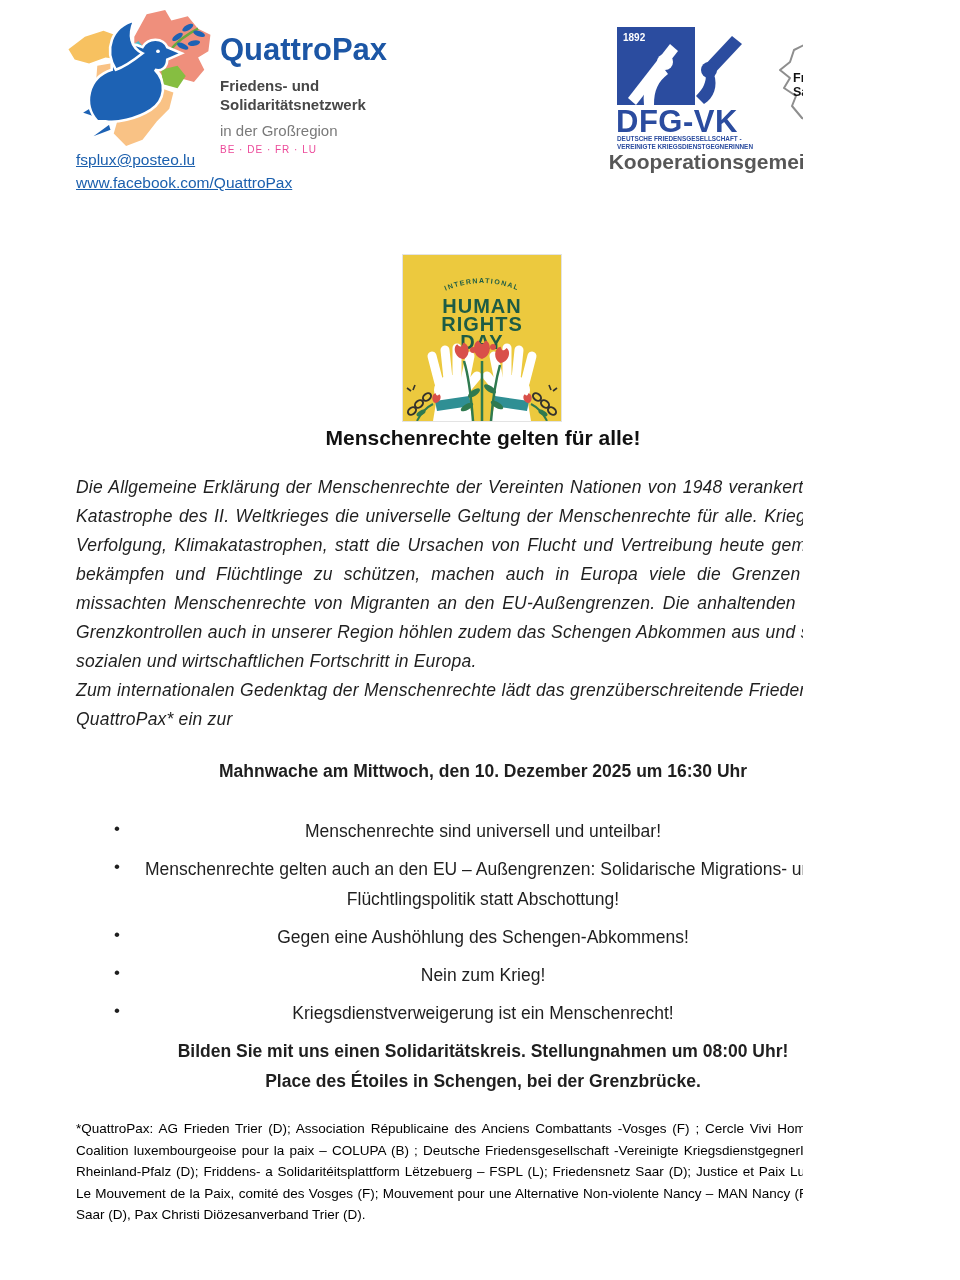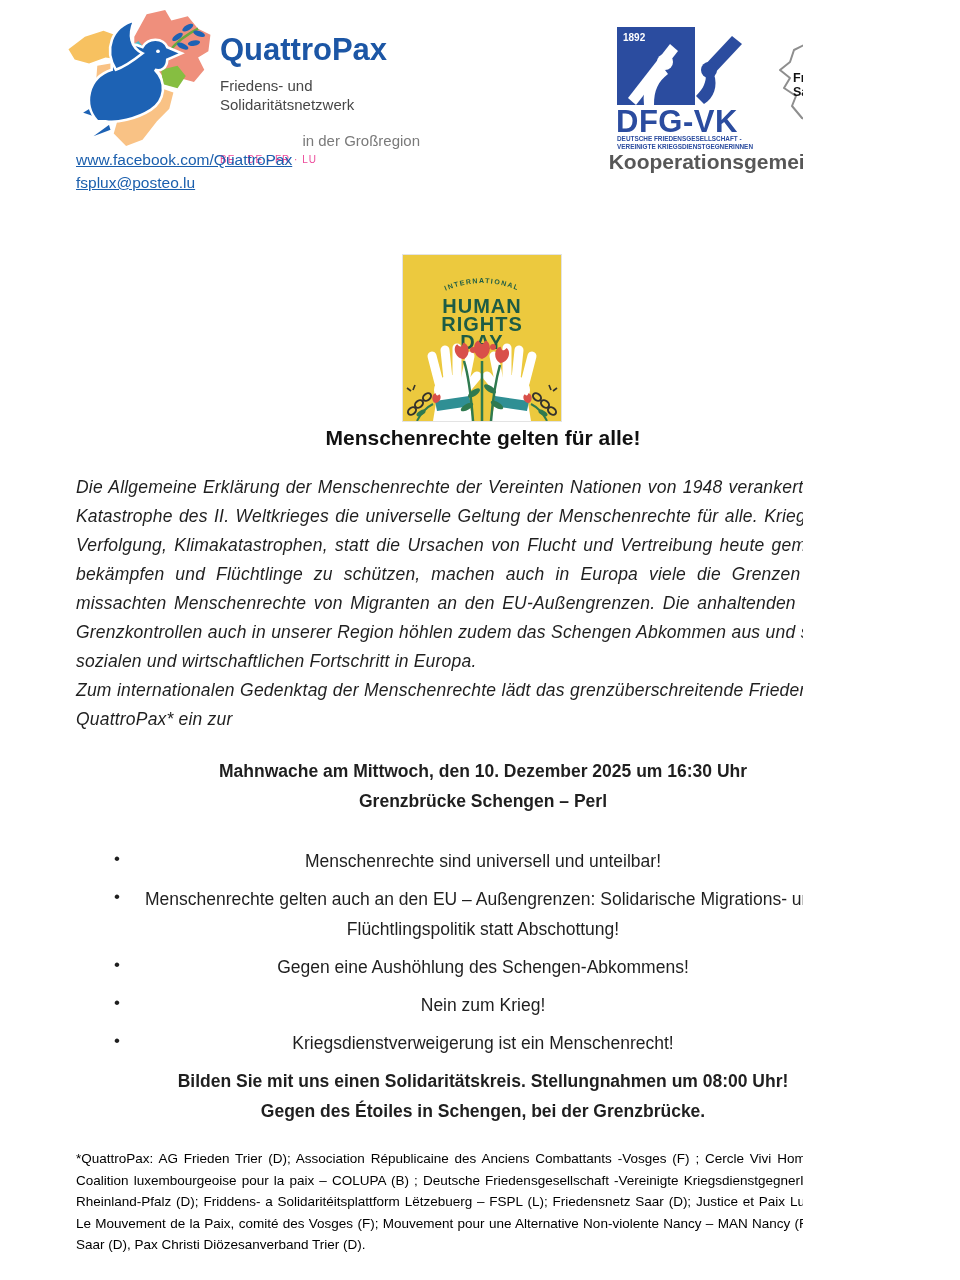--- a/index.html
+++ b/index.html
@@ -3,22 +3,22 @@
 <meta charset="utf-8">
 <style>
   html,body{margin:0;padding:0;background:#ffffff;}
   .page{position:relative;width:803px;height:1280px;background:#fff;overflow:hidden;
         font-family:"Liberation Sans",sans-serif;color:#1f1f1f;}
 
   
   .qp-logo{position:absolute;left:66px;top:6px;width:150px;height:144px;}
   .qp-word{position:absolute;left:220px;top:34px;width:200px;}
   .qp-name{font-size:31px;font-weight:bold;color:#1c56a5;line-height:1.05;}
-  .qp-sub{font-size:15px;font-weight:normal;color:#474747;line-height:19px;margin-top:9px;}
-  .qp-gray{font-size:15px;color:#7a7a7a;line-height:19px;margin-top:17px;text-align:right;}
+  .qp-sub{font-size:15px;font-weight:bold;color:#474747;line-height:19px;margin-top:9px;}
+  .qp-gray{font-size:15px;color:#7a7a7a;line-height:19px;margin-top:7px;}
   .qp-countries{font-size:10px;color:#ec4899;line-height:19px;letter-spacing:1px;}
   .qp-links{position:absolute;left:76px;top:148px;font-size:15.5px;line-height:23px;}
   .qp-links a{color:#1b5fad;text-decoration:underline;display:block;cursor:pointer;}
 
   .dfg-logo{position:absolute;left:616px;top:24px;width:138px;height:126px;}
   .fns-logo{position:absolute;left:766px;top:40px;width:120px;height:98px;}
   .koop{position:absolute;left:598px;top:150px;width:292px;text-align:center;
         font-size:21px;font-weight:bold;color:#575757;}
 
   
@@ -72,22 +72,22 @@
 
   <div class="qp-word">
     <div class="qp-name">QuattroPax</div>
     <div class="qp-sub">Friedens- und</div>
     <div class="qp-sub" style="margin-top:0">Solidaritätsnetzwerk</div>
     <div class="qp-gray">in der Großregion</div>
     <div class="qp-countries">BE · DE · FR · LU</div>
   </div>
 
   <div class="qp-links">
+    <a>fsplux@posteo.lu</a>
     <a>www.facebook.com/QuattroPax</a>
-    <a>fsplux@posteo.lu</a>
   </div>
 
   <svg class="dfg-logo" viewBox="0 0 138 126">
     <rect x="1" y="3" width="78" height="78" fill="#2b4c9f"></rect>
     <text x="7" y="17" font-size="10" font-weight="bold" fill="#ffffff" font-family="Liberation Sans, sans-serif">1892</text>
     <g>
       <path d="M12,74 L54,20 L62,27 L20,81 Z" fill="#ffffff"></path>
       <path d="M28,81 C26,62 32,50 46,42 L52,50 C42,58 38,66 38,81 Z" fill="#ffffff"></path>
       <circle cx="49" cy="38" r="8" fill="#ffffff"></circle>
       <path d="M86,44 L116,12 L126,20 L96,52 Z" fill="#2b4c9f"></path>
@@ -175,21 +175,20 @@
       </g>
     </g>
   </svg>
 
   <div class="content">
     <h1 class="doc-title">Menschenrechte gelten für alle!</h1>
     <p class="para">Die Allgemeine Erklärung der Menschenrechte der Vereinten Nationen von 1948 verankerte nach der Katastrophe des II. Weltkrieges die universelle Geltung der Menschenrechte für alle. Kriege, Hunger, Verfolgung, Klimakatastrophen, statt die Ursachen von Flucht und Vertreibung heute gemeinsam zu bekämpfen und Flüchtlinge zu schützen, machen auch in Europa viele die Grenzen dicht und missachten Menschenrechte von Migranten an den EU-Außengrenzen. Die anhaltenden unsinnigen Grenzkontrollen auch in unserer Region höhlen zudem das Schengen Abkommen aus und schwächen sozialen und wirtschaftlichen Fortschritt in Europa.</p>
     <p class="para">Zum internationalen Gedenktag der Menschenrechte lädt das grenzüberschreitende Friedensnetzwerk QuattroPax* ein zur</p>
     <div class="event">
       <div>Mahnwache am Mittwoch, den 10. Dezember 2025 um 16:30 Uhr</div>
-      <div>Grenzbrücke Schengen – Perl</div>
     </div>
     <ul class="bullets">
       <li>
         <span class="marker">•</span>
         <span>Menschenrechte sind universell und unteilbar!</span>
       </li>
       <li>
         <span class="marker">•</span>
         <span>Menschenrechte gelten auch an den EU – Außengrenzen: Solidarische Migrations- und Flüchtlingspolitik statt Abschottung!</span>
       </li>
@@ -201,18 +200,18 @@
         <span class="marker">•</span>
         <span>Nein zum Krieg!</span>
       </li>
       <li>
         <span class="marker">•</span>
         <span>Kriegsdienstverweigerung ist ein Menschenrecht!</span>
       </li>
     </ul>
     <div class="closing">
       <div>Bilden Sie mit uns einen Solidaritätskreis. Stellungnahmen um 08:00 Uhr!</div>
-      <div>Gegen des Étoiles in Schengen, bei der Grenzbrücke.</div>
+      <div>Place des Étoiles in Schengen, bei der Grenzbrücke.</div>
     </div>
     <p class="footnote">*QuattroPax: AG Frieden Trier (D); Association Républicaine des Anciens Combattants -Vosges (F) ; Cercle Vivi Hommel asbl (L) ; Coalition luxembourgeoise pour la paix – COLUPA (B) ; Deutsche Friedensgesellschaft -Vereinigte KriegsdienstgegnerInnen DFG-VK Rheinland-Pfalz (D); Friddens- a Solidaritéitsplattform Lëtzebuerg – FSPL (L);  Friedensnetz Saar (D); Justice et Paix Luxembourg (L); Le Mouvement de la Paix, comité des Vosges (F); Mouvement pour une Alternative Non-violente Nancy – MAN Nancy (F) ; Pax Christi Saar (D), Pax Christi Diözesanverband Trier (D).</p>
   </div>
 
 </div>
 
 </body></html>

